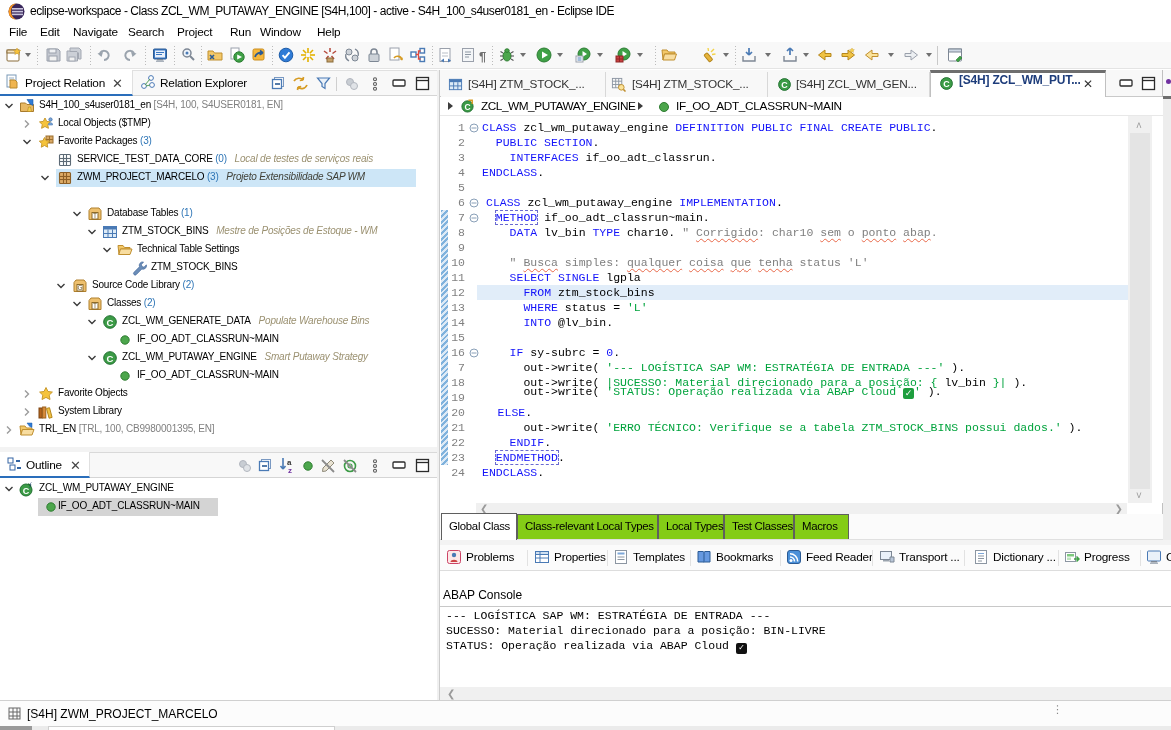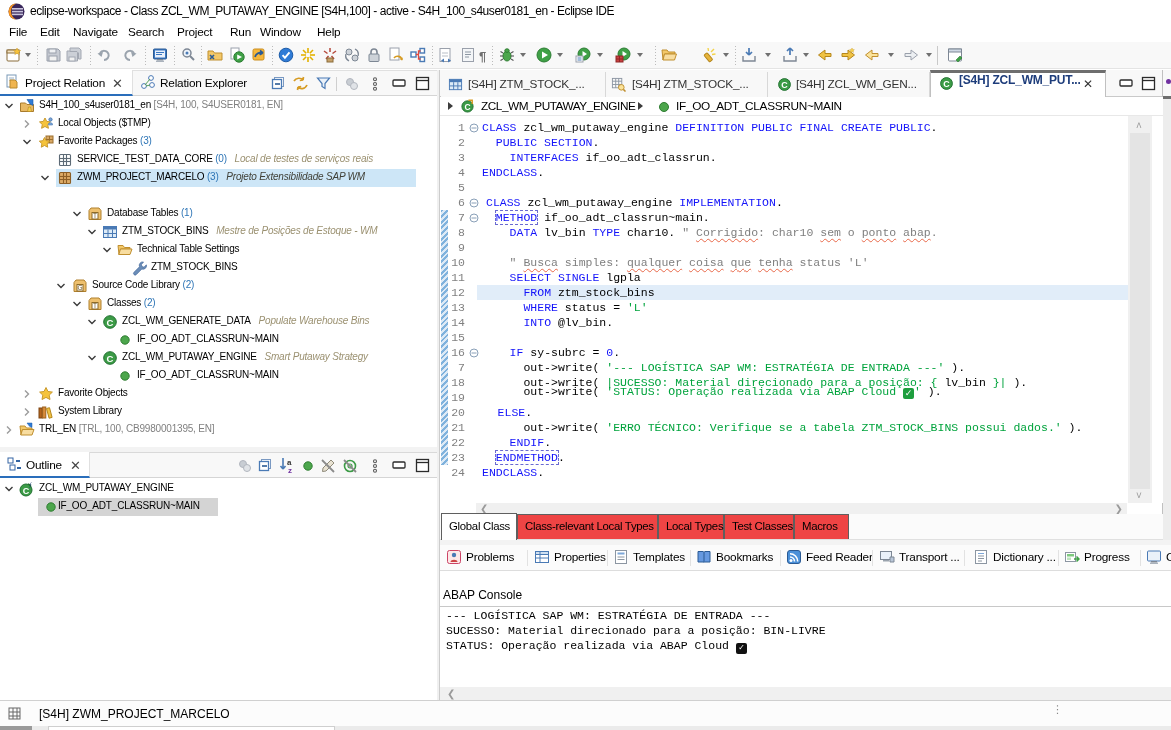--- a/index.html
+++ b/index.html
@@ -40,21 +40,21 @@
 .k { color:#1414fa; }
 .s { color:#00a33c; }
 .cm { color:#7f7f7f; }
 .sq { text-decoration:underline; text-decoration-style:wavy; text-decoration-color:#e8694a; text-decoration-thickness:1px; text-underline-offset:2px; }
 
 
 .sbtrack { position:absolute; background:#f0f0f0; }
 .sbarrow { color:#9a9a9a; font-size:10px; font-family:"Liberation Sans",sans-serif; }
 
 
-.pgtab { position:absolute; top:514px; height:25px; background:#ef4444; border:1px solid #5f5f5f; border-bottom:none; }
+.pgtab { position:absolute; top:514px; height:25px; background:#84cc16; border:1px solid #5f5f5f; border-bottom:none; }
 .pgtab .lbl { position:absolute; left:7px; top:5px; font-size:11.4px; letter-spacing:-0.3px; color:#000; white-space:nowrap; }
 
 
 .vtab { position:absolute; top:0; height:26px; }
 .vtab .lbl { position:absolute; left:22px; top:5px; font-size:11.8px; letter-spacing:-0.2px; color:#000; white-space:nowrap; }
 .vtab svg { position:absolute; left:2px; top:4px; }
 </style>
 </head>
 <body>
 <div id="app">
@@ -936,20 +936,20 @@
 </div>
 
 <div class="ab" style="left:0;top:700px;width:1171px;height:26px;background:#fcfcfc;border-top:1px solid #d0d0d0;">
   <svg class="ab" style="left:8px;top:6px" width="13" height="13" viewBox="0 0 13 13">
     <rect x="1" y="1" width="11" height="11" fill="none" stroke="#666"></rect>
     <line x1="5" y1="1" x2="5" y2="12" stroke="#666"></line>
         <line x1="9" y1="1" x2="9" y2="12" stroke="#666"></line>
     <line x1="1" y1="5" x2="12" y2="5" stroke="#666"></line>
         <line x1="1" y1="9" x2="12" y2="9" stroke="#666"></line>
   </svg>
-  <span class="ab" style="left:27px;top:6px;font-size:12px;margin-left:12px;">[S4H] ZWM_PROJECT_MARCELO</span>
+  <span class="ab" style="left:27px;top:6px;font-size:12px;">[S4H] ZWM_PROJECT_MARCELO</span>
   <span class="ab" style="left:1052px;top:2px;color:#888;font-size:11px;letter-spacing:0;">⋮</span>
 </div>
 <div class="ab" style="left:0;top:726px;width:1171px;height:4px;background:#ebebeb;"></div>
 <div class="ab" style="left:0;top:726px;width:32px;height:4px;background:#9a9a9a;"></div>
 <div class="ab" style="left:48px;top:726px;width:287px;height:4px;background:#fff;border:1px solid #cfcfcf;border-bottom:none;"></div>
 
 </div>
 
 </body></html>

